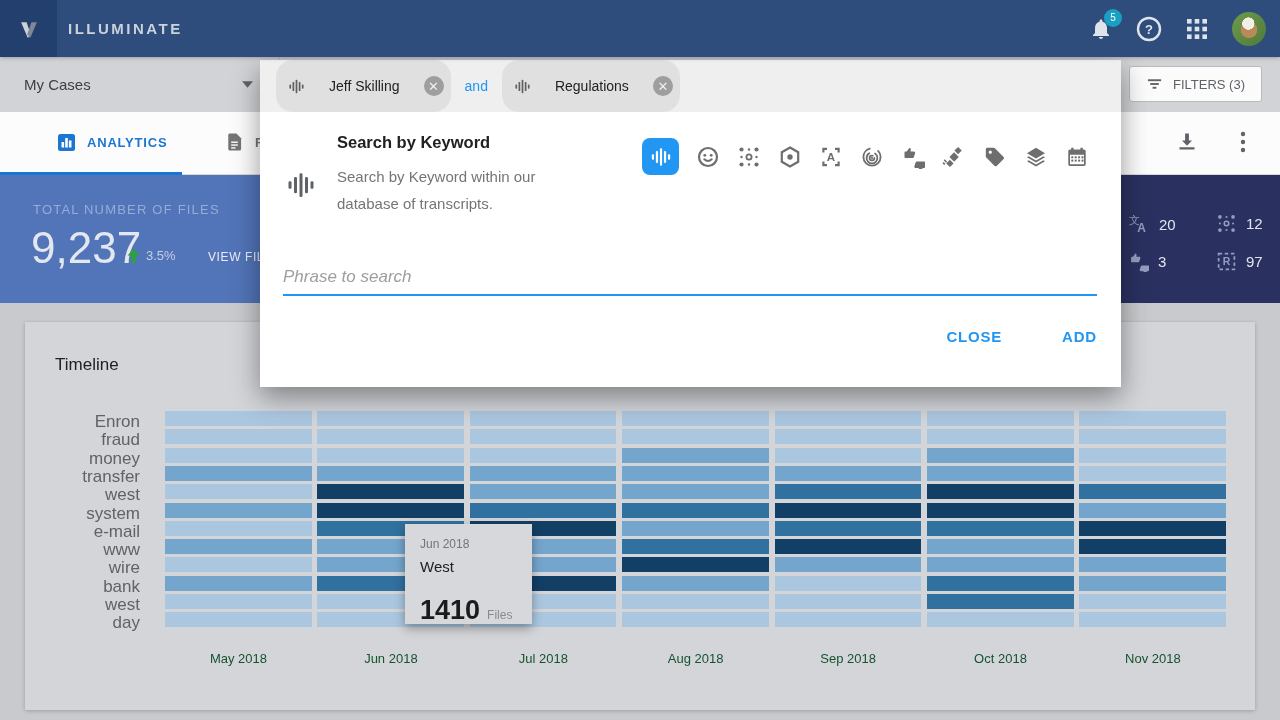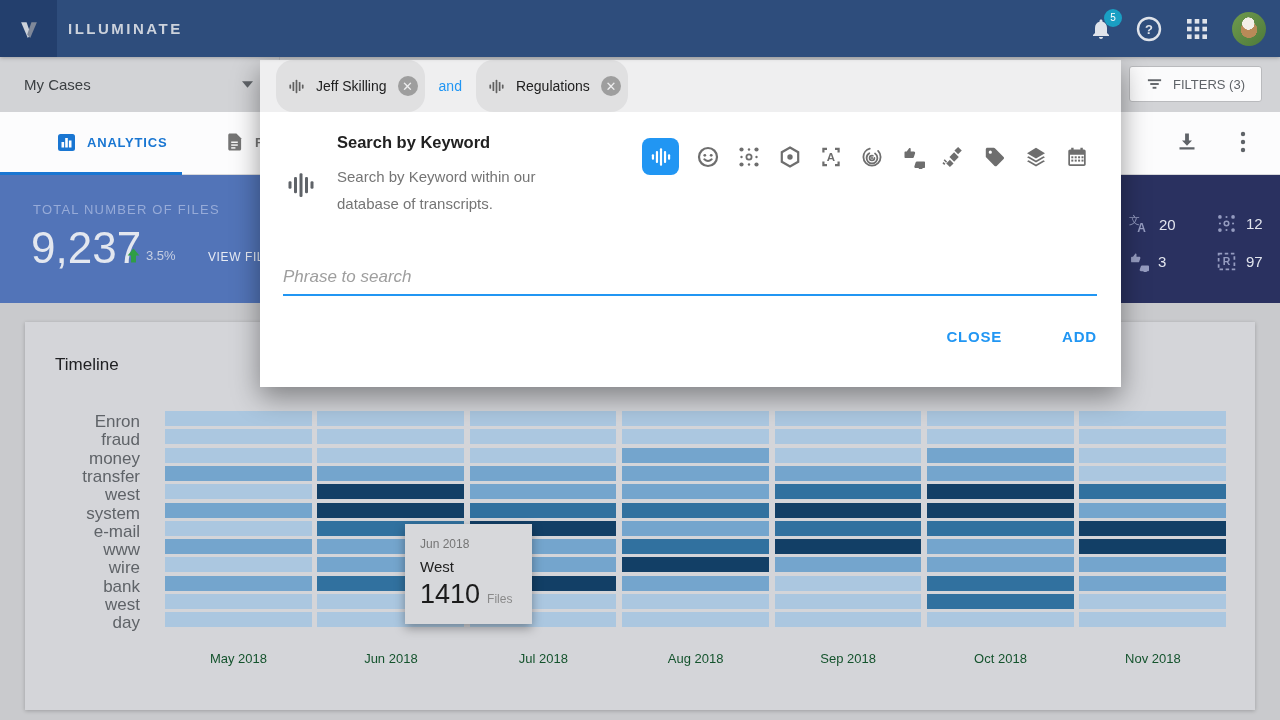--- a/index.html
+++ b/index.html
@@ -63,30 +63,30 @@
   .hm-label { position:absolute; width:100px; text-align:right; font-size:17px; color:#5f6368; z-index:3; }
   .hm-cell { position:absolute; height:15px; z-index:3; cursor:pointer; }
   .hm-month { position:absolute; width:147px; text-align:center; font-size:13px; color:#14532d; z-index:3; }
 
   
   .tooltip { position:absolute; left:405px; top:524px; width:127px; height:100px; background:#d7d8db;
     box-shadow:0 4px 10px rgba(0,0,0,.35); z-index:10; padding:13px 15px; }
   .tt-month { font-size:12px; color:#757575; }
   .tt-term { font-size:15px; color:#212121; margin-top:7px; }
   .tt-count-row { display:flex; align-items:baseline; gap:7px; margin-top:4px; }
-  .tt-count { font-size:27px; font-weight:400; color:#1b1b1b; }
+  .tt-count { font-size:27px; font-weight:700; color:#1b1b1b;margin-top:16px; }
   .tt-unit { font-size:12px; color:#8a8a8a; }
 
   
   .modal { position:absolute; left:260px; top:60px; width:861px; height:327px; background:#fff;
     box-shadow:0 10px 26px rgba(0,0,0,.4); z-index:20; }
   .chip-bar { position:absolute; left:0; top:0; width:861px; height:52px; background:#efeff0;
     display:flex; align-items:center; gap:10px; padding:0 16px; }
   .chip { height:52px; background:#e0e0e1; border-radius:17px; display:flex; align-items:center;
-    gap:11px; padding:0 7px 0 12px; cursor:pointer;text-align:center; }
+    gap:24px; padding:0 7px 0 12px; cursor:pointer;text-align:center; }
   .chip-label { font-size:14px; color:#212121; }
   .chip-x { width:20px; height:20px; border-radius:50%; background:#9e9e9e; color:#efeff0;
     display:flex; align-items:center; justify-content:center; font-size:13px; cursor:pointer; }
   .chip-op { font-size:14px; color:#2196f3; padding:0 4px; }
   .modal-info-icon { position:absolute; left:26px; top:110px; color:#5f6368; }
   .modal-title { position:absolute; left:77px; top:73px; font-size:16.5px; font-weight:700; color:#212121; }
   .modal-desc { position:absolute; left:77px; top:103px; width:250px; font-size:15px; line-height:27px; color:#757575; }
   .engine-row { position:absolute; left:382px; top:78px; display:flex; align-items:center; gap:17px; }
   .engine { width:24px; height:24px; color:#6e6e6e; display:flex; align-items:center; justify-content:center; cursor:pointer; }
   .engine.selected { width:37px; height:37px; background:#2196f3; border-radius:8px; color:#fff; }

